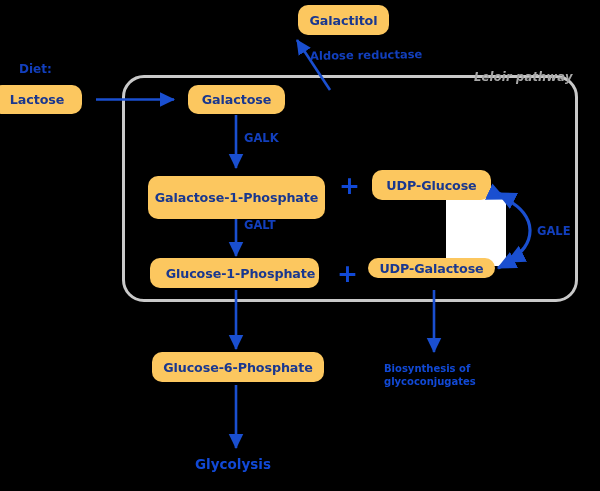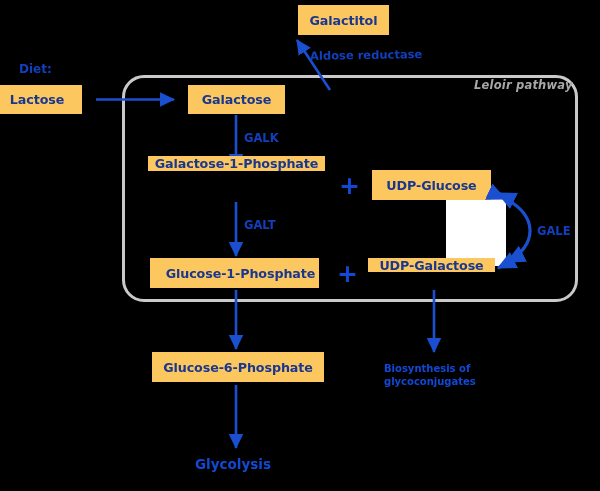--- a/index.html
+++ b/index.html
@@ -25,35 +25,35 @@
     width: 456px;
     height: 227px;
     border: 3px solid #c9c9c9;
     border-radius: 22px;
     box-sizing: border-box;
     background: transparent;
   }
   .leloir-label {
     position: absolute;
     left: 474px;
-    top: 78px;
+    top: 70px;
     font-size: 11.5px;
     font-weight: bold;
     font-style: italic;
     color: #a8a8a8;
     letter-spacing: 0.2px;
     white-space: nowrap;
   }
 
   
   .pill {
     position: absolute;
     background: #fcc75f;
     color: #19378f;
-    border-radius: 0;
+    border-radius: 10px;
     font-size: 12.7px;
     font-weight: bold;
     display: flex;
     align-items: center;
     justify-content: center;
     box-sizing: border-box;
     white-space: nowrap;
     letter-spacing: -0.1px;
     z-index: 6;
   }
@@ -154,27 +154,27 @@
   </svg>
 
   <div class="mask-rect"></div>
 
   <div class="pill" style="left:298px; top:5px; width:91px; height:30px;">Galactitol</div>
 
   <div class="pill" style="left:-8px; top:85px; width:90px; height:29px;">Lactose</div>
 
   <div class="pill" style="left:188px; top:85px; width:97px; height:29px;">Galactose</div>
 
-  <div class="pill" style="left:148px; top:156px; width:177px; height:15px;">Galactose-1-Phosphate</div>
+  <div class="pill" style="left:148px; top:176px; width:177px; height:43px;">Galactose-1-Phosphate</div>
 
   <div class="pill" style="left:372px; top:170px; width:119px; height:30px;">UDP-Glucose</div>
 
   <div class="pill" style="left:150px; top:258px; width:169px; height:30px;padding-left:12px;">Glucose-1-Phosphate</div>
 
-  <div class="pill" style="left:368px; top:258px; width:127px; height:14px;">UDP-Galactose</div>
+  <div class="pill" style="left:368px; top:258px; width:127px; height:20px;">UDP-Galactose</div>
 
   <div class="pill" style="left:152px; top:352px; width:172px; height:30px;">Glucose-6-Phosphate</div>
 
   <svg class="arrows-front" viewBox="0 0 600 491">
     <path d="M 505,199 C 538,214 538,246 507,262" fill="none" stroke="#1a4fd0" stroke-width="3.2" marker-start="url(#ah-sm)" marker-end="url(#ah-sm)"></path>
     <defs>
       <marker id="ah2" markerWidth="7.5" markerHeight="7.5" refX="5.6" refY="3.2" orient="auto" markerUnits="strokeWidth">
         <path d="M0,0.4 L6.0,3.2 L0,6.0 z" fill="#1a4fd0"></path>
       </marker>
     </defs>

